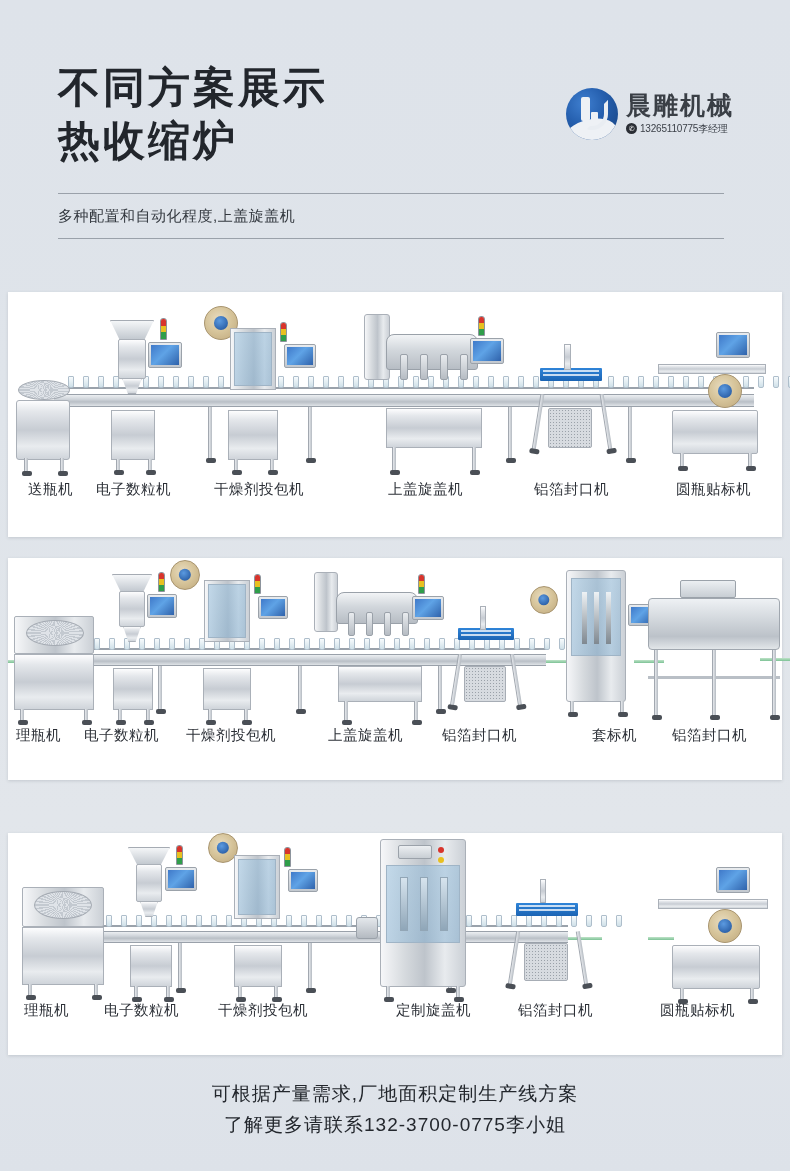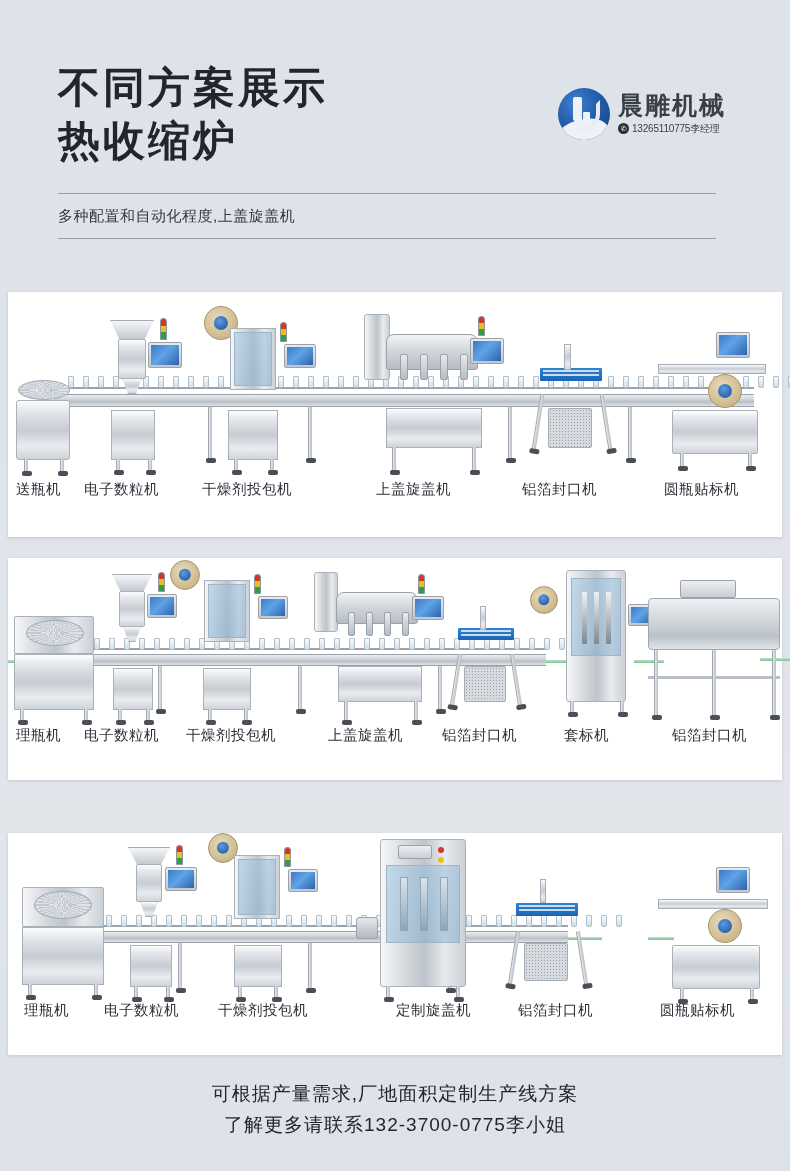--- a/index.html
+++ b/index.html
@@ -11,21 +11,21 @@
   body {
     font-family: "Liberation Sans", "DejaVu Sans", sans-serif;
     background: linear-gradient(180deg, #dee3ea 0%, #dfe4ea 35%, #e2e6eb 70%, #dde2e9 100%);
     color: #2b2f36;
     position: relative;
   }
 
   
   .header {
     position: relative;
-    padding: 62px 16px 0 0;
+    padding: 62px 8px 0 0;
     height: 232px;
   }
   .header-inner { position: relative; padding: 0 58px; }
   .title-block { width: 480px; }
   .title-line {
     font-size: 42px;
     font-weight: bold;
     letter-spacing: 3px;
     line-height: 1.25;
     color: #22262c;
@@ -137,21 +137,21 @@
     height: 100%;
     font-size: 14.5px;
     color: #2c3037;
     letter-spacing: 0.5px;
   }
   .labels span {
     position: absolute;
     white-space: nowrap;
     top: 0;
   }
-  #panel1 .labels { height: 42px; padding-top: 8px; }
+  #panel1 .labels { height: 42px; padding-top: 8px; margin-left: 12px; }
   #panel2 .labels { height: 40px; padding-top: 6px; }
   #panel3 .labels { height: 40px; padding-top: 6px; }
 
   
   .mach { position: absolute; }
   .steel {
     background: linear-gradient(180deg,#fdfdfe 0%,#e4e7eb 18%,#c7ccd3 50%,#e9ecef 78%,#cfd4da 100%);
     border: 1px solid #aab0b8;
   }
   .steel-v {
@@ -618,21 +618,21 @@
     <div class="leg" style="left:704px; top:92px; height:66px;"></div>
     <div class="leg" style="left:764px; top:92px; height:66px;"></div>
   </div>
 
   <div class="labels">
     <span style="left:8px">理瓶机</span>
     <span style="left:76px">电子数粒机</span>
     <span style="left:178px">干燥剂投包机</span>
     <span style="left:320px">上盖旋盖机</span>
     <span style="left:434px">铝箔封口机</span>
-    <span style="left:556px">套标机</span>
+    <span style="left:584px">套标机</span>
     <span style="left:664px">铝箔封口机</span>
   </div>
 </div>
 
 <div class="panel" id="panel3">
   <div class="line-stage">
 
     <div class="conveyor" style="left:90px; top:98px; width:470px; height:12px;"></div>
     <div class="rail" style="left:90px; top:92px; width:470px;"></div>
     <div class="bottle-row" style="left:98px; top:82px;">

